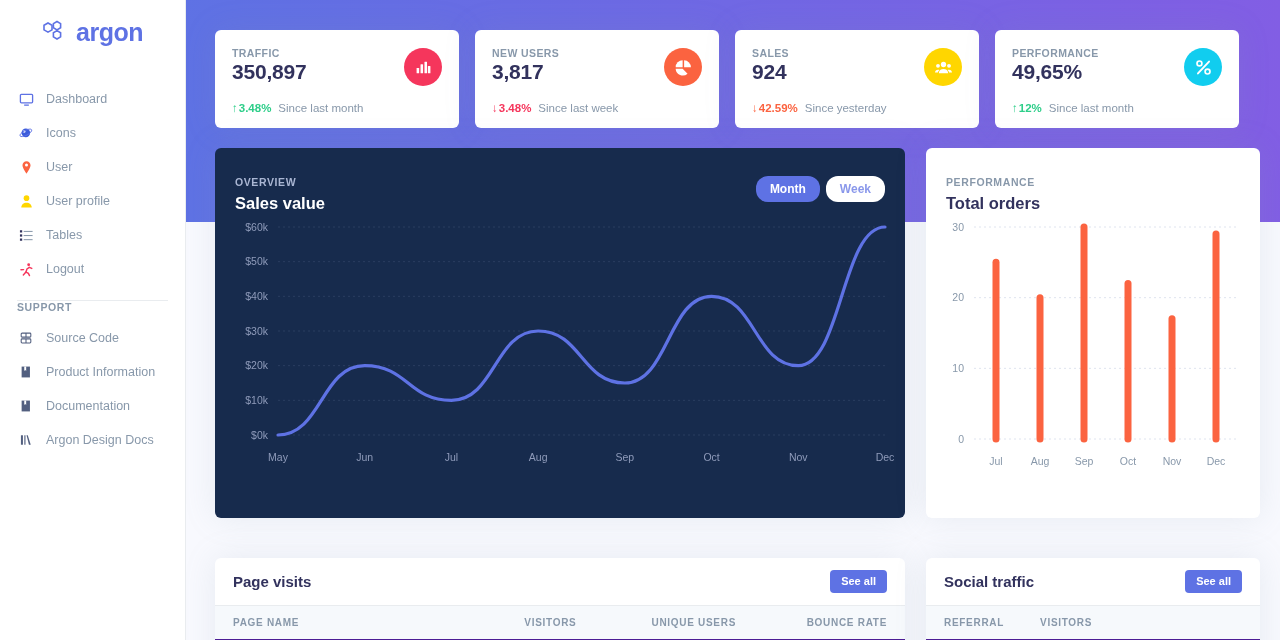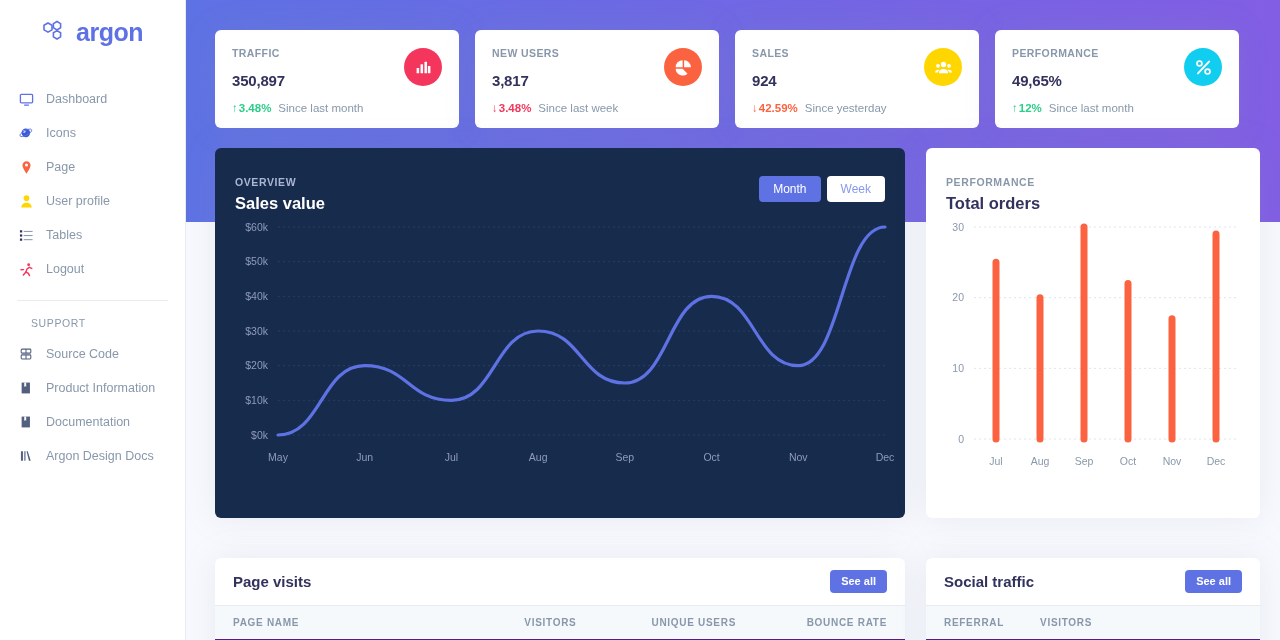--- a/index.html
+++ b/index.html
@@ -27,22 +27,22 @@
   .nav-item {
     display: flex; align-items: center;
     height: 34px; padding-left: 17px; gap: 11px;
     cursor: pointer; text-decoration: none;
   }
   .nav-icon { width: 18px; height: 18px; display: flex; align-items: center; justify-content: center; flex: 0 0 18px; }
   .nav-label { font-size: 12.5px; color: #8898aa; white-space: nowrap; }
 
   .nav-divider { height: 1px; background: #e9ecef; margin: 14px 17px 0 17px; }
   .nav-heading {
-    font-size: 10.5px; font-weight: normal; color: #8898aa;
-    letter-spacing: 0.6px; padding-left: 31px; margin-top: 16px; margin-bottom: 8px;
+    font-size: 10.5px; font-weight: bold; color: #8898aa;
+    letter-spacing: 0.6px; padding-left: 17px; margin-bottom: 8px;
   }
 
   
   #header-band {
     position: absolute; left: 186px; top: 0;
     width: 1094px; height: 222px;
     background: linear-gradient(87deg, #5e72e4 0%, #825ee4 100%);
   }
 
   
@@ -53,21 +53,21 @@
   .stat-card {
     width: 244px; height: 98px;
     background: #fff; border-radius: 6px;
     box-shadow: 0 0 32px 0 rgba(136,152,170,.15);
     padding: 17px 17px 0 17px; position: relative;
   }
   .stat-title {
     font-size: 10.5px; font-weight: bold; color: #8898aa;
     letter-spacing: 0.4px; text-transform: uppercase;
   }
-  .stat-value { font-size: 15px; font-weight: 600; color: #32325d; margin-top: 13px; letter-spacing: -0.2px; }
+  .stat-value { font-size: 21px; font-weight: 600; color: #32325d; margin-top: 1px; letter-spacing: -0.2px; }
   .stat-foot { position: absolute; bottom: 14px; left: 17px; display: flex; align-items: baseline; gap: 7px; white-space: nowrap; }
   .stat-delta { font-size: 11.5px; font-weight: 600; display: flex; align-items: center; gap: 1px; }
   .stat-period { font-size: 11.5px; color: #8898aa; }
   .stat-icon {
     position: absolute; right: 17px; top: 18px;
     width: 38px; height: 38px; border-radius: 50%;
     display: flex; align-items: center; justify-content: center;
     color: #fff;
   }
   .stat-icon svg { width: 17px; height: 17px; fill: #fff; }
@@ -80,22 +80,22 @@
     box-shadow: 0 0 32px 0 rgba(136,152,170,.15);
     overflow: hidden;
   }
   .chart-head { display: flex; justify-content: space-between; align-items: flex-start; padding: 20px 20px 0 20px; margin-top: 8px; }
   .chart-eyebrow { font-size: 10.5px; font-weight: bold; letter-spacing: 0.6px; color: #aab6d3; text-transform: uppercase; }
   .chart-title-dark { font-size: 16.5px; font-weight: 600; color: #fff; margin-top: 6px; }
   .chart-title-light { font-size: 16.5px; font-weight: 600; color: #32325d; margin-top: 6px; }
   .chart-eyebrow-light { font-size: 10.5px; font-weight: bold; letter-spacing: 0.6px; color: #8898aa; text-transform: uppercase; }
   .btn-group { display: flex; gap: 6px; }
   .btn-pill {
-    font-size: 12px; font-weight: 400; padding: 7px 14px;
-    border-radius: 4px; border: none; cursor: pointer; line-height: 1;
+    font-size: 12px; font-weight: 700; padding: 7px 14px;
+    border-radius: 12px; border: none; cursor: pointer; line-height: 1;
   }
   .btn-pill.active { background: #5e72e4; color: #fff; }
   .btn-pill.inactive { background: #fff; color: #8a98eb; }
 
   
   .chart-card-light {
     position: absolute; left: 740px; top: 148px;
     width: 334px; height: 370px;
     background: #fff; border-radius: 6px;
     box-shadow: 0 0 32px 0 rgba(136,152,170,.15);
@@ -169,21 +169,21 @@
         <span class="nav-label">Icons</span>
       </div>
 
       <div class="nav-item">
         <span class="nav-icon">
           <svg viewBox="0 0 16 16" width="15" height="15">
             <path d="M8 1.2c-2.4 0-4.3 1.9-4.3 4.3 0 3.2 4.3 9 4.3 9s4.3-5.8 4.3-9c0-2.4-1.9-4.3-4.3-4.3z" fill="#fb6340"></path>
             <circle cx="8" cy="5.4" r="1.6" fill="#fff"></circle>
           </svg>
         </span>
-        <span class="nav-label">Page</span>
+        <span class="nav-label">User</span>
       </div>
 
       <div class="nav-item">
         <span class="nav-icon">
           <svg viewBox="0 0 16 16" width="15" height="15">
             <circle cx="8" cy="4.4" r="3" fill="#ffd600"></circle>
             <path d="M2.4 14.5c0-3.3 2.5-5.3 5.6-5.3s5.6 2 5.6 5.3z" fill="#ffd600"></path>
           </svg>
         </span>
         <span class="nav-label">User profile</span>

